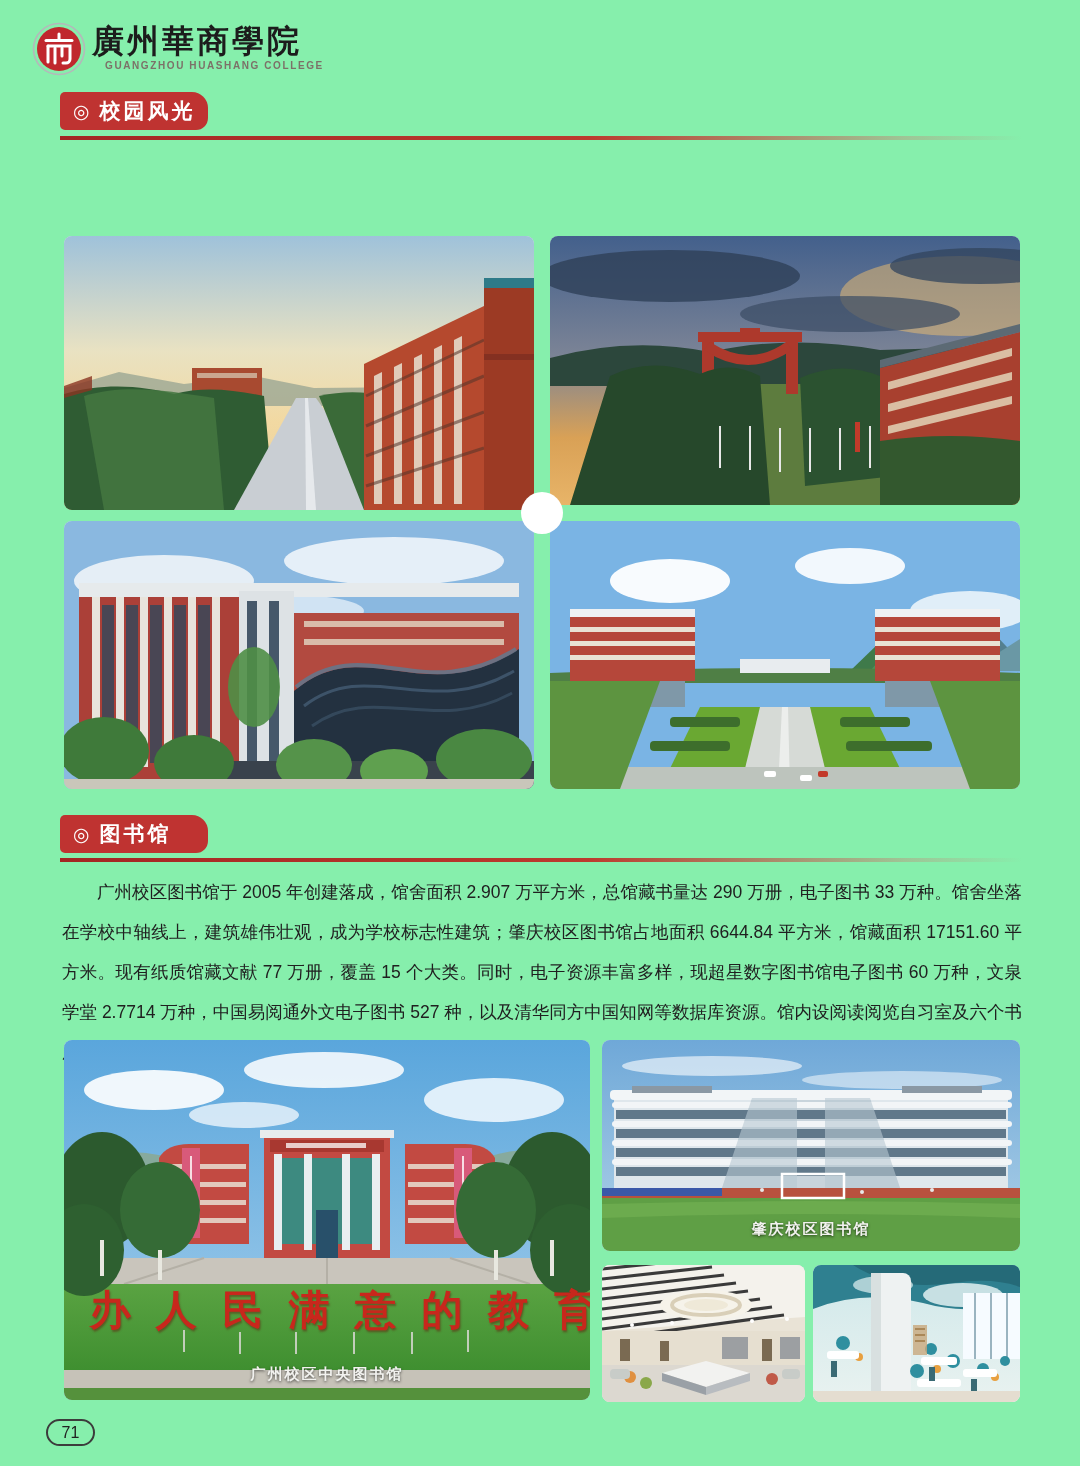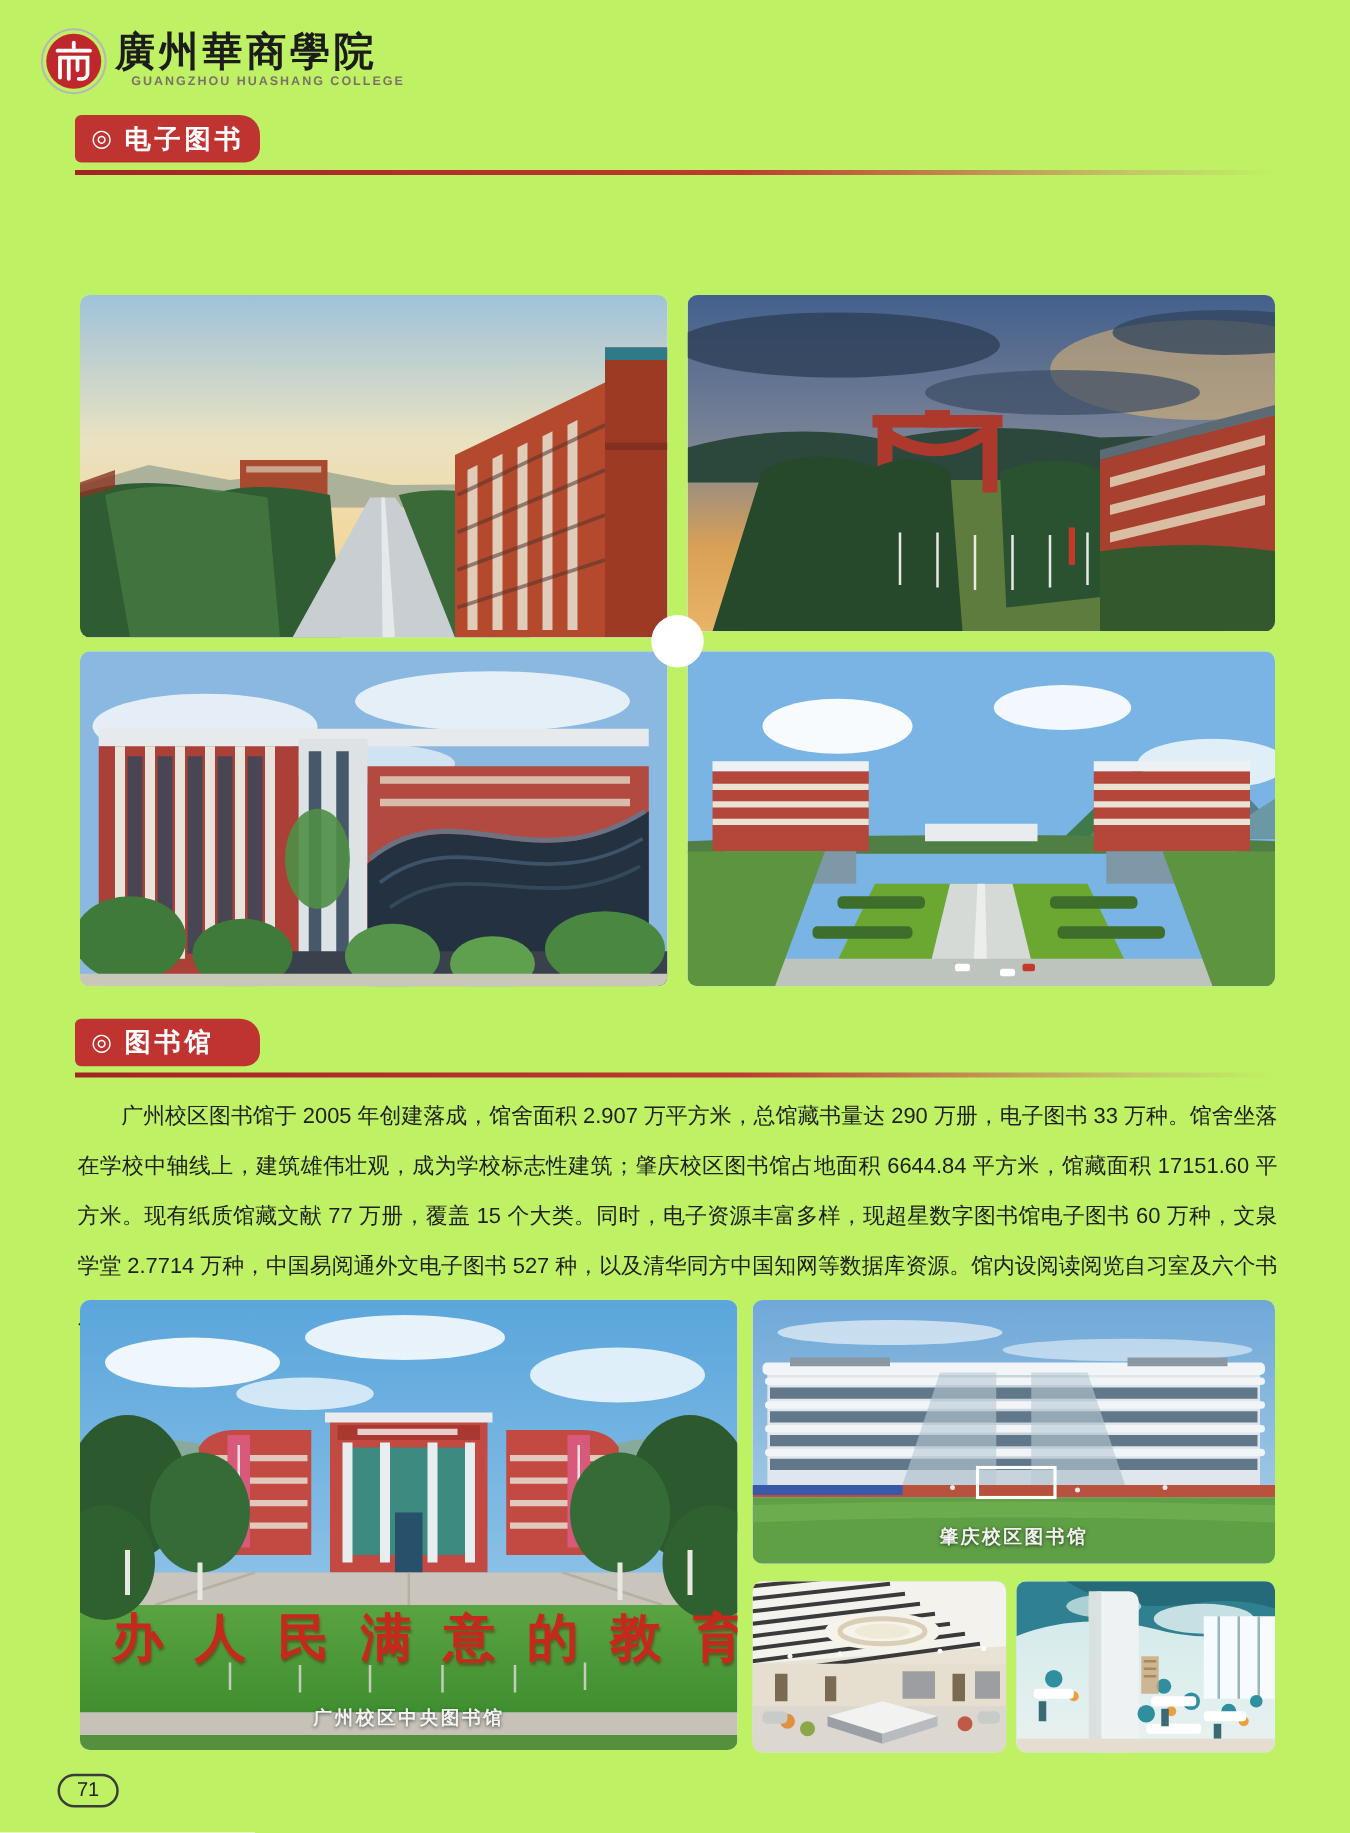--- a/index.html
+++ b/index.html
@@ -1,18 +1,18 @@
 <!DOCTYPE html>
 <html><head>
 <meta charset="utf-8">
 <style>
   * { margin:0; padding:0; box-sizing:border-box; }
   html,body { background:#ffffff; }
   body { font-family:"Liberation Sans","DejaVu Sans",sans-serif; }
-  .page { position:relative; width:1080px; height:1466px; background:#bef264; overflow:hidden; }
+  .page { position:relative; width:1080px; height:1466px; background:#86efac; overflow:hidden; }
 
   
   .logo-wrap { position:absolute; left:32px; top:22px; width:54px; height:54px; }
   .name-zh { position:absolute; left:92px; top:20px; font-size:32px; font-weight:bold;
              font-family:"Liberation Serif","DejaVu Serif",serif; color:#1c1c1c; letter-spacing:3px; }
   .name-en { position:absolute; left:95px; top:60px; font-size:10px; color:#7c7168;
              letter-spacing:1.6px; font-weight:bold;margin-left:10px; }
 
   
   .badge { position:absolute; left:60px; width:148px; height:38px; background:#bf3331;
@@ -64,21 +64,21 @@
         <line x1="23" y1="26" x2="23" y2="41"></line>
         <line x1="30" y1="26" x2="30" y2="34"></line>
       </g>
     </svg>
   </div>
   <div class="name-zh">廣州華商學院</div>
   <div class="name-en">GUANGZHOU HUASHANG COLLEGE</div>
 
   <div class="badge" style="top:92px">
     <span class="sym">◎</span>
-    <span class="lbl">电子图书</span>
+    <span class="lbl">校园风光</span>
   </div>
   <div class="rule" style="top:136px"></div>
 
 
   <div class="photo" style="left:64px;top:236px;width:470px;height:274px">
     <svg viewBox="0 0 470 274" preserveAspectRatio="none">
       <defs>
         <linearGradient id="sk1" x1="0" y1="0" x2="0" y2="1">
           <stop offset="0" stop-color="#9fc2da"></stop>
             <stop offset=".42" stop-color="#e9e2c2"></stop>

